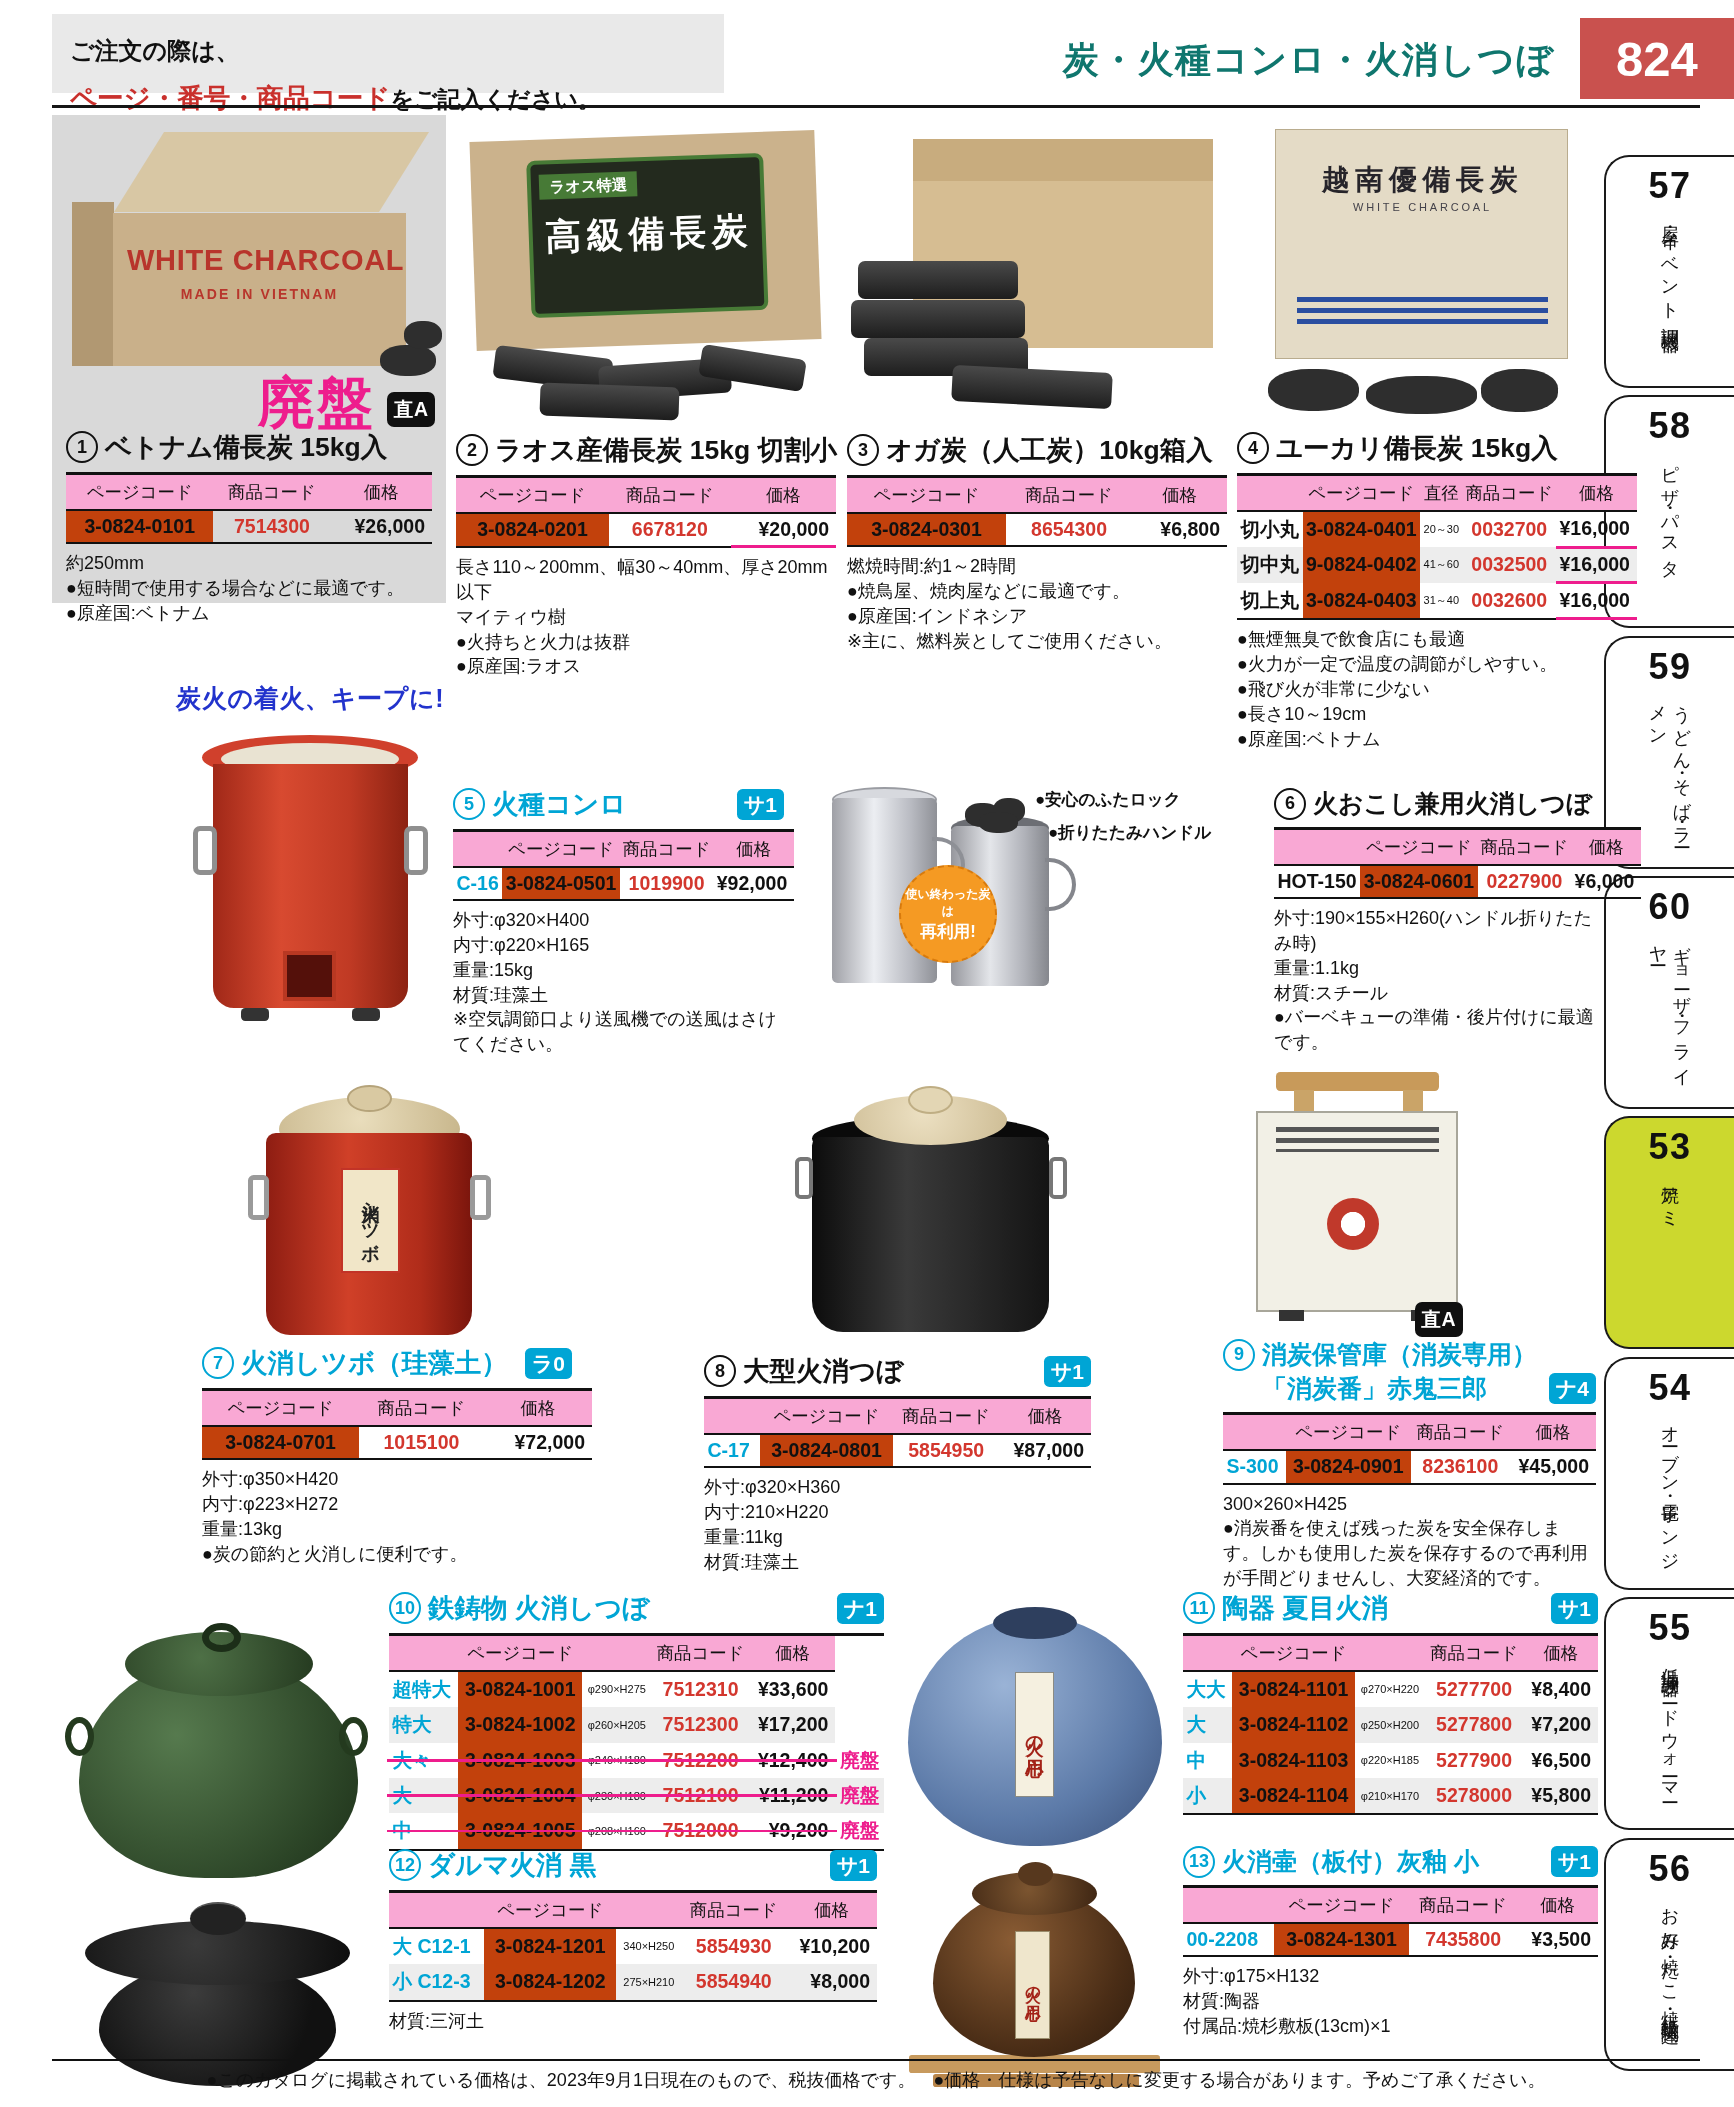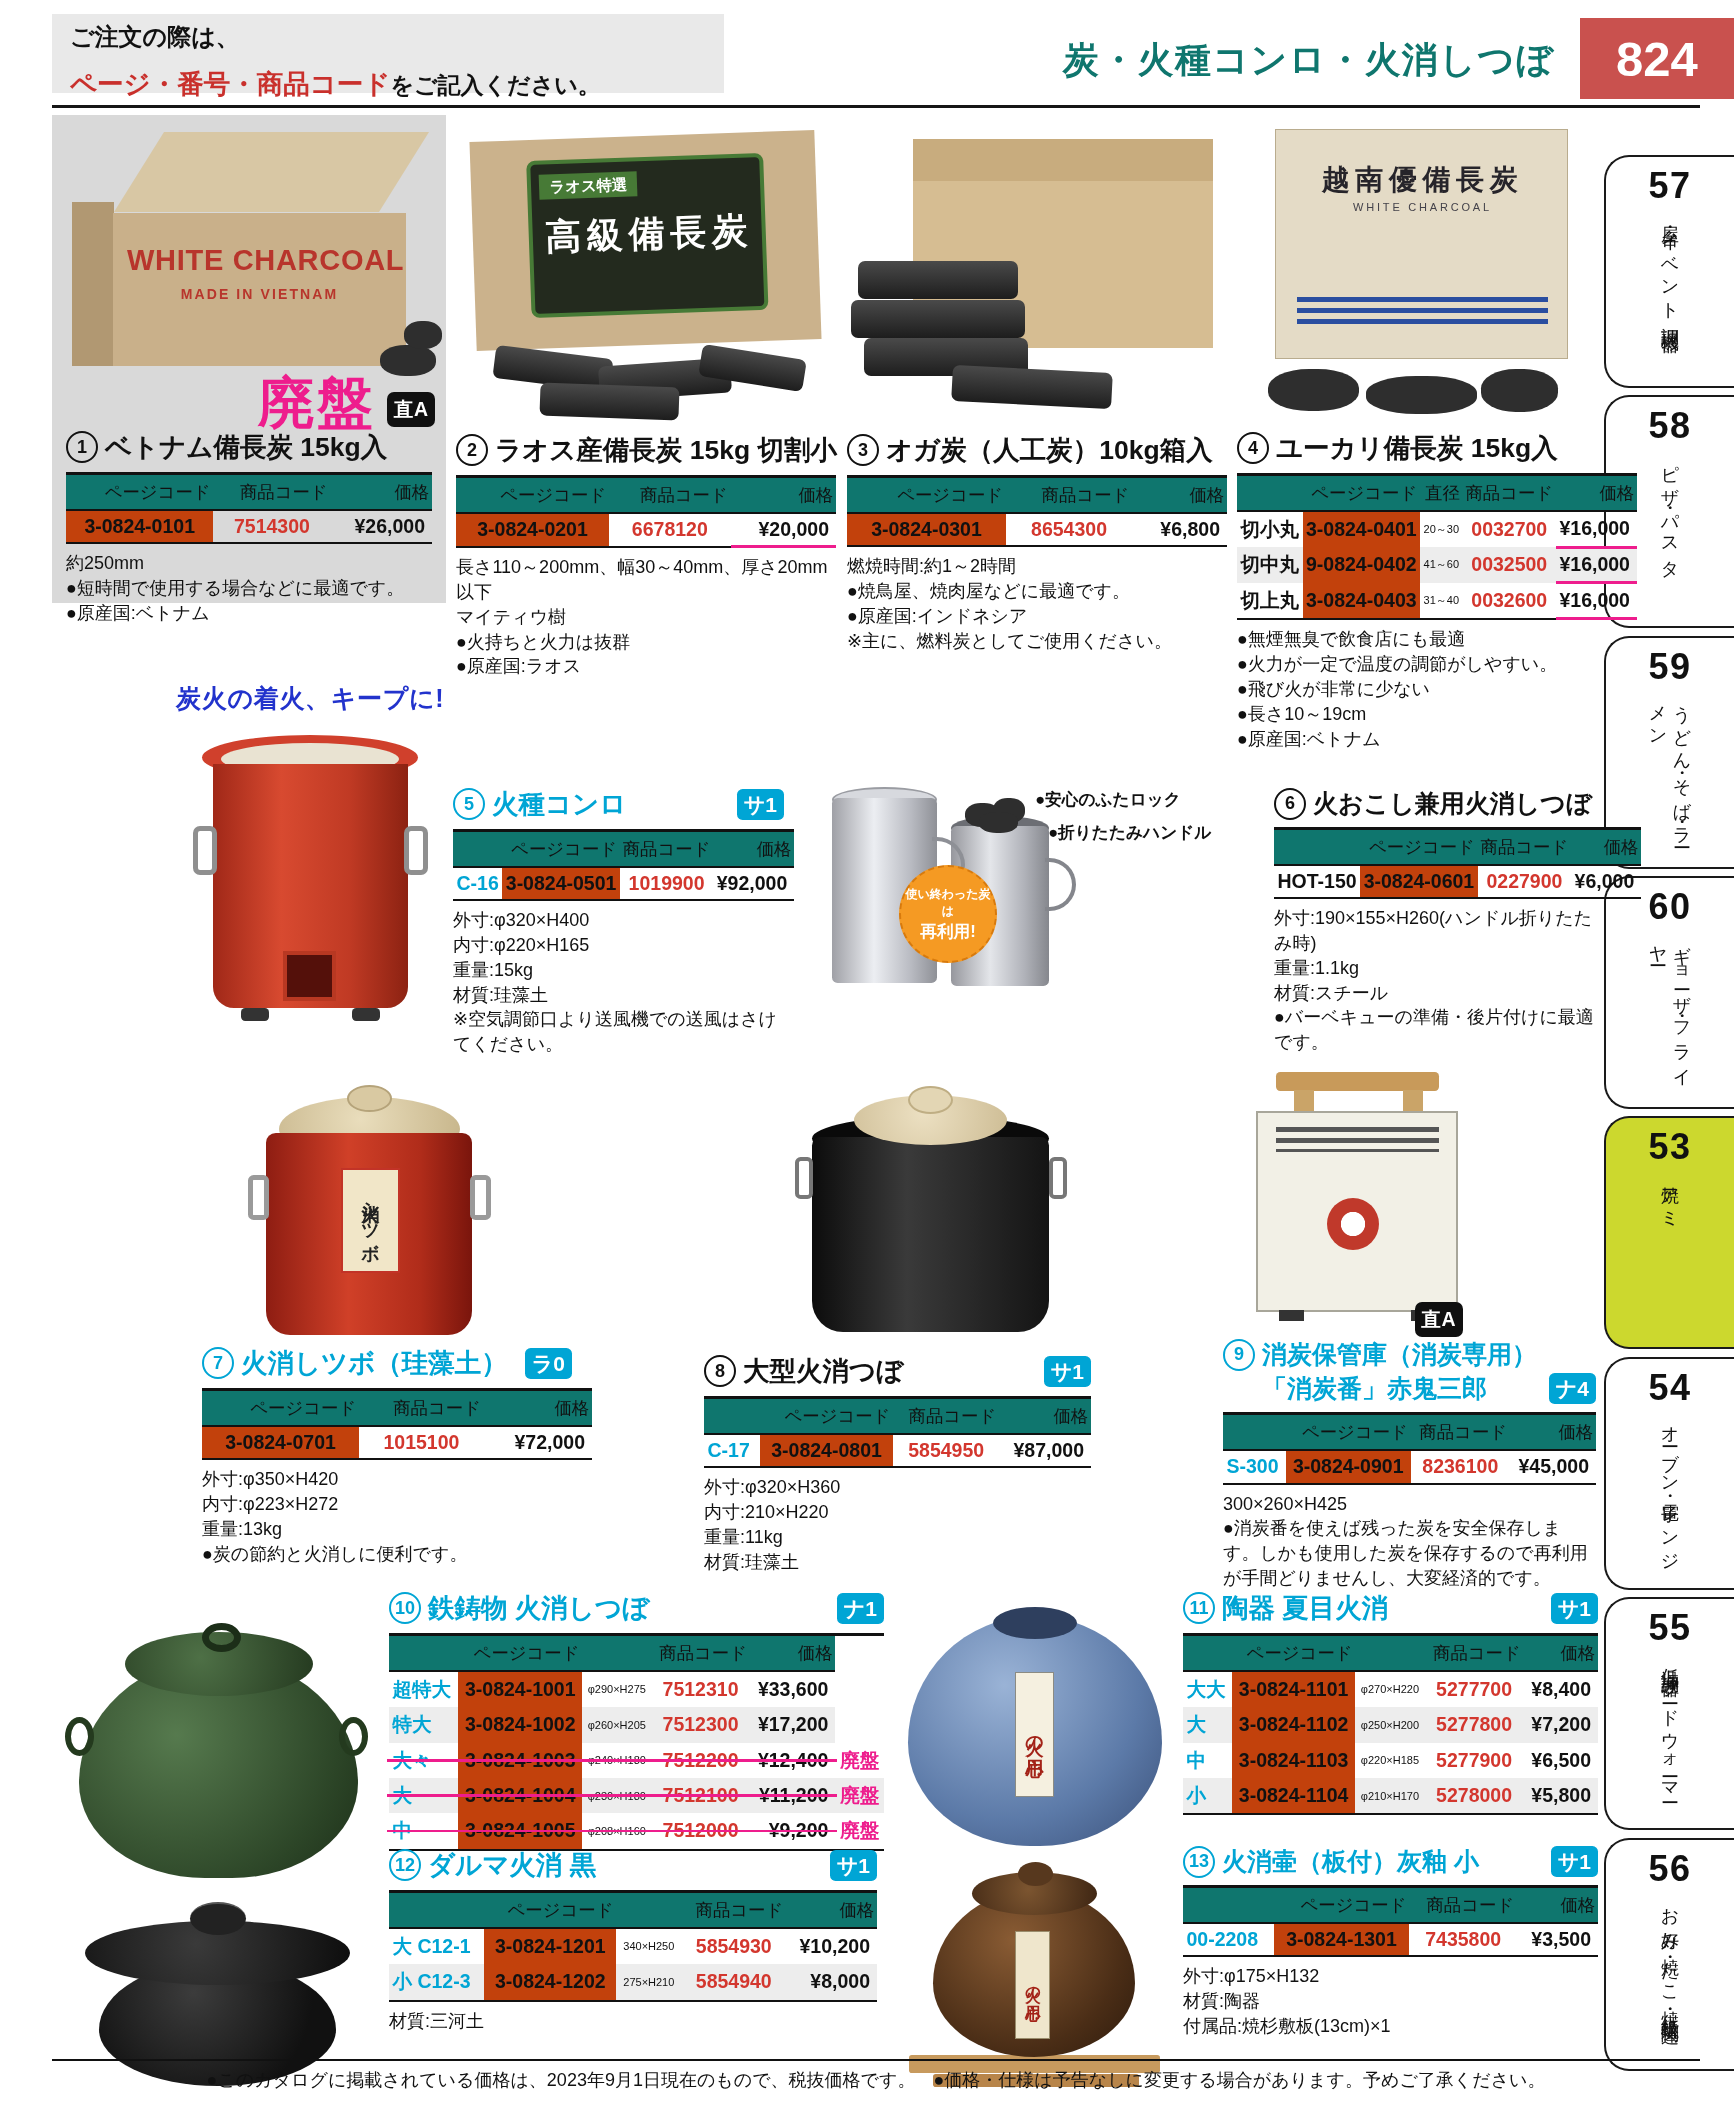--- a/index.html
+++ b/index.html
@@ -1,20 +1,20 @@
 <!DOCTYPE html>
 <html style="font-size:11px"><head>
 <meta charset="utf-8">
 <style>
   html,body{margin:0;padding:0;background:#fff;font-family:"Liberation Sans","DejaVu Sans",sans-serif;color:#111;}
   #page{position:relative;width:1734px;height:2108px;background:#fff;overflow:hidden;}
   #page [data-name]{box-sizing:border-box;}
 
   
-  .hleft{position:absolute;left:52px;top:14px;width:672px;height:79px;background:#e9e9e9;padding:7px 18px;}
+  .hleft{position:absolute;left:52px;top:14px;width:672px;height:79px;background:#e9e9e9;padding:21px 18px;}
   .hl1{font-size:24px;font-weight:bold;}
   .hl2{font-size:23px;font-weight:bold;margin-top:13px;white-space:nowrap;}
   .hl2 .red{color:#c9302c;font-size:26.5px;}
   .htitle{position:absolute;left:927px;top:36px;width:627px;text-align:right;font-size:36px;font-weight:bold;color:#0f766e;letter-spacing:1.4px;white-space:nowrap;}
   .hnum{position:absolute;left:1580px;top:18px;width:154px;height:81px;background:#c9514e;color:#fff;font-size:49px;font-weight:bold;display:flex;align-items:center;justify-content:center;}
   .hrule{position:absolute;left:52px;top:105px;width:1648px;height:2.8px;background:#151515;}
 
   
   .tab{position:absolute;left:1604px;width:130px;height:233px;border:2.8px solid #1a1a1a;border-right:none;border-radius:25px 0 0 25px;background:#fff;}
   .tab.active{background:#ccd82e;}
@@ -25,21 +25,21 @@
   .pbody{position:absolute;}
   .ptitle{display:flex;align-items:center;gap:7px;font-weight:bold;font-size:26.5px;margin:0 0 7px 0;white-space:nowrap;}
   .ptitle.cyan{color:#00a5d5;}
   .circ{display:inline-flex;align-items:center;justify-content:center;flex:0 0 auto;width:32px;height:32px;border:2.1px solid currentColor;border-radius:50%;font-size:18px;}
   .badge{margin-left:auto;background:#00a5d5;color:#fff;font-weight:bold;font-size:21px;line-height:31px;height:31px;padding:0 7px;border-radius:5.6px;flex:0 0 auto;}
   .badge.inline{margin-left:9.8px;}
   .badge-dark{position:absolute;background:#101010;color:#fff;font-weight:bold;font-size:19.5px;padding:4.2px 6.3px;border-radius:7px;letter-spacing:0.7px;}
   .overlay-pink{position:absolute;color:#ee1d8d;font-weight:bold;font-size:56px;letter-spacing:2.8px;}
 
   .ptable{width:100%;border-collapse:collapse;border-top:3.5px solid #111;border-bottom:2.8px solid #111;font-size:19px;}
-  .ptable thead th{background:#0f766e;font-weight:normal;font-size:17.4px;padding:4.9px 2.8px;border-bottom:2.1px solid #111;text-align:right;white-space:nowrap;}
+  .ptable thead th{background:#f9a8d4;font-weight:normal;font-size:17.4px;padding:4.9px 2.8px;border-bottom:2.1px solid #111;text-align:center;white-space:nowrap;}
   .ptable td{padding:4.2px 3.5px;text-align:center;white-space:nowrap;font-size:19.5px;}
   .ptable tbody tr:nth-child(even){background:#ededed;}
   td.pc{background:#c2410c;font-weight:bold;}
   td.cd{color:#d3372e;font-weight:bold;}
   td.pr,td.pru{text-align:right;font-weight:bold;padding-right:7px;}
   td.pru{border-bottom:3.5px solid #ee1d8d;}
   td.lbl{color:#00a5d5;font-weight:bold;text-align:left;}
   td.lblb{color:#111;font-weight:bold;text-align:left;}
   td.sz{font-size:11px;}
   td.haiban{color:#ee1d8d;font-weight:bold;}

